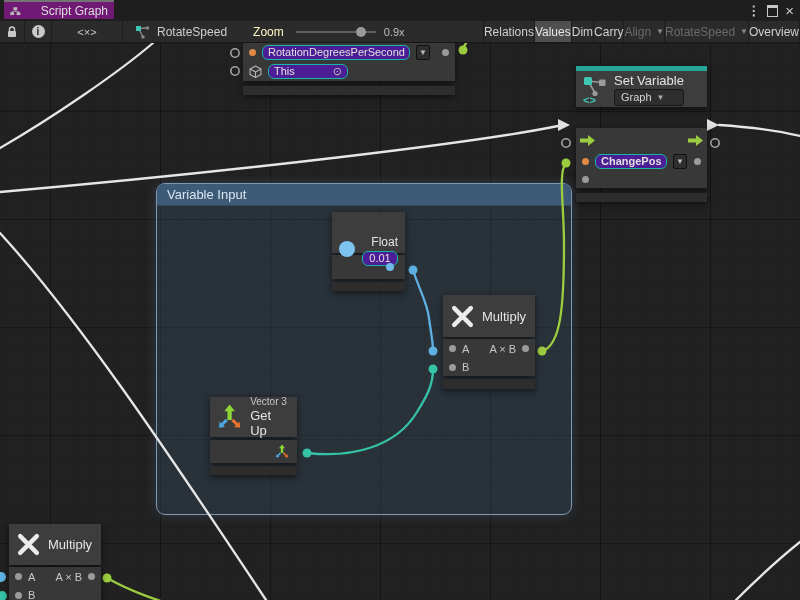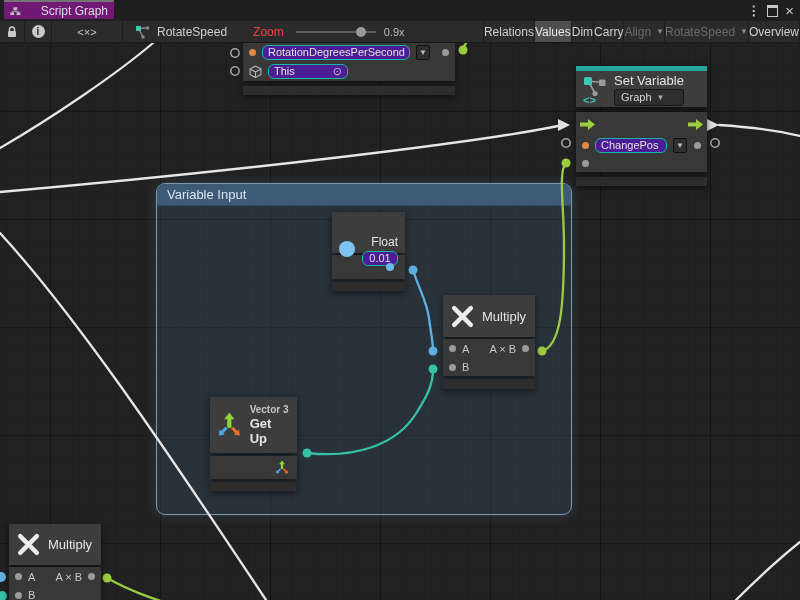--- a/index.html
+++ b/index.html
@@ -29,21 +29,21 @@
   .toolbar{position:absolute;left:0;top:21px;width:800px;height:22px;background:#2b2b2b;
            border-bottom:1px solid #171717;display:flex;align-items:stretch;z-index:10;box-sizing:border-box;}
   .tbtn{display:flex;align-items:center;justify-content:center;padding:0 0;
         border-right:1px solid #1d1d1d;color:#cfcfcf;font-size:12px;white-space:nowrap;flex:none;}
   .tbtn.active{background:#4f4f4f;color:#e8e8e8;}
   .tbtn.disabled{color:#6a6a6a;}
   .tbtn .caret{font-size:8px;margin-left:5px;color:#8a8a8a;}
   .tb-mid{flex:1;display:flex;align-items:center;padding-left:12px;color:#cfcfcf;font-size:12px;
           border-right:1px solid #1d1d1d;min-width:0;}
   .tb-mid .gname{margin-left:6px;}
-  .tb-mid .zlabel{margin-left:26px;color:#ef4444;}
+  .tb-mid .zlabel{margin-left:26px;color:#fef9c3;}
   .slider{position:relative;width:80px;height:10px;margin-left:12px;flex:none;}
   .slider .track{position:absolute;left:0;top:4px;width:80px;height:2px;background:#5e5e5e;}
   .slider .handle{position:absolute;left:60px;top:0;width:10px;height:10px;border-radius:50%;background:#9a9a9a;}
   .zval{margin-left:8px;color:#bdbdbd;font-size:11px;}
   .infoc{width:13px;height:13px;border-radius:50%;background:#c9c9c9;color:#232323;
          font-size:10px;font-weight:bold;display:flex;align-items:center;justify-content:center;}
   .angleglyph{color:#c9c9c9;font-size:11px;letter-spacing:0px;}
   
   .group{position:absolute;left:156px;top:183px;width:416px;height:332px;z-index:1;
          background:rgba(60,86,112,0.30);border:1px solid #7b99b5;border-radius:9px;
@@ -165,21 +165,21 @@
         <text x="0" y="30" fill="#3ec6b2" font-size="11" font-weight="bold" font-family="Liberation Sans,sans-serif">&lt;&gt;</text>
       </svg>
       <div style="display:flex;flex-direction:column;gap:1px;">
         <span class="n-title">Set Variable</span>
         <span class="pill">
           <span>Graph</span>
           <span class="caret">▼</span>
         </span>
       </div>
     </div>
-    <div class="n-body" style="margin-top:5px;">
+    <div class="n-body" style="margin-top:21px;font-weight:bold;">
       <div class="port-row" style="height:24px;padding:0 4px;">
         <svg width="15" height="11">
           <rect y="3.5" width="8" height="4" fill="#9ccc3f"></rect>
             <path d="M8 0 L15 5.5 L8 11 Z" fill="#9ccc3f"></path>
         </svg>
         <svg class="mlauto" width="15" height="11" style="margin-left:auto;">
           <rect y="3.5" width="8" height="4" fill="#9ccc3f"></rect>
             <path d="M8 0 L15 5.5 L8 11 Z" fill="#9ccc3f"></path>
         </svg>
       </div>
@@ -230,21 +230,21 @@
       </div>
       <div class="port-row" style="height:18px;">
         <span class="pd"></span>
         <span>B</span>
       </div>
     </div>
     <div class="n-footer" style="height:10px;"></div>
   </div>
 
   <div class="node" style="left:210px;top:397px;width:87px;">
-    <div class="n-header" style="height:56px;gap:8px;font-weight:bold;">
+    <div class="n-header" style="height:40px;gap:8px;">
       <svg width="26" height="28" viewBox="0 0 26 28">
         <g fill="#8ed636" transform="translate(13,9)">
             <polygon points="0,-8 5.5,-1 2.2,-1 2.2,8 -2.2,8 -2.2,-1 -5.5,-1"></polygon>
           </g>
         <g fill="#4da6e0" transform="translate(6,21) rotate(-135) scale(0.72)">
             <polygon points="0,-8 5.5,-1 2.2,-1 2.2,8 -2.2,8 -2.2,-1 -5.5,-1"></polygon>
           </g>
         <g fill="#e8702d" transform="translate(20,21) rotate(135) scale(0.72)">
             <polygon points="0,-8 5.5,-1 2.2,-1 2.2,8 -2.2,8 -2.2,-1 -5.5,-1"></polygon>
           </g>

